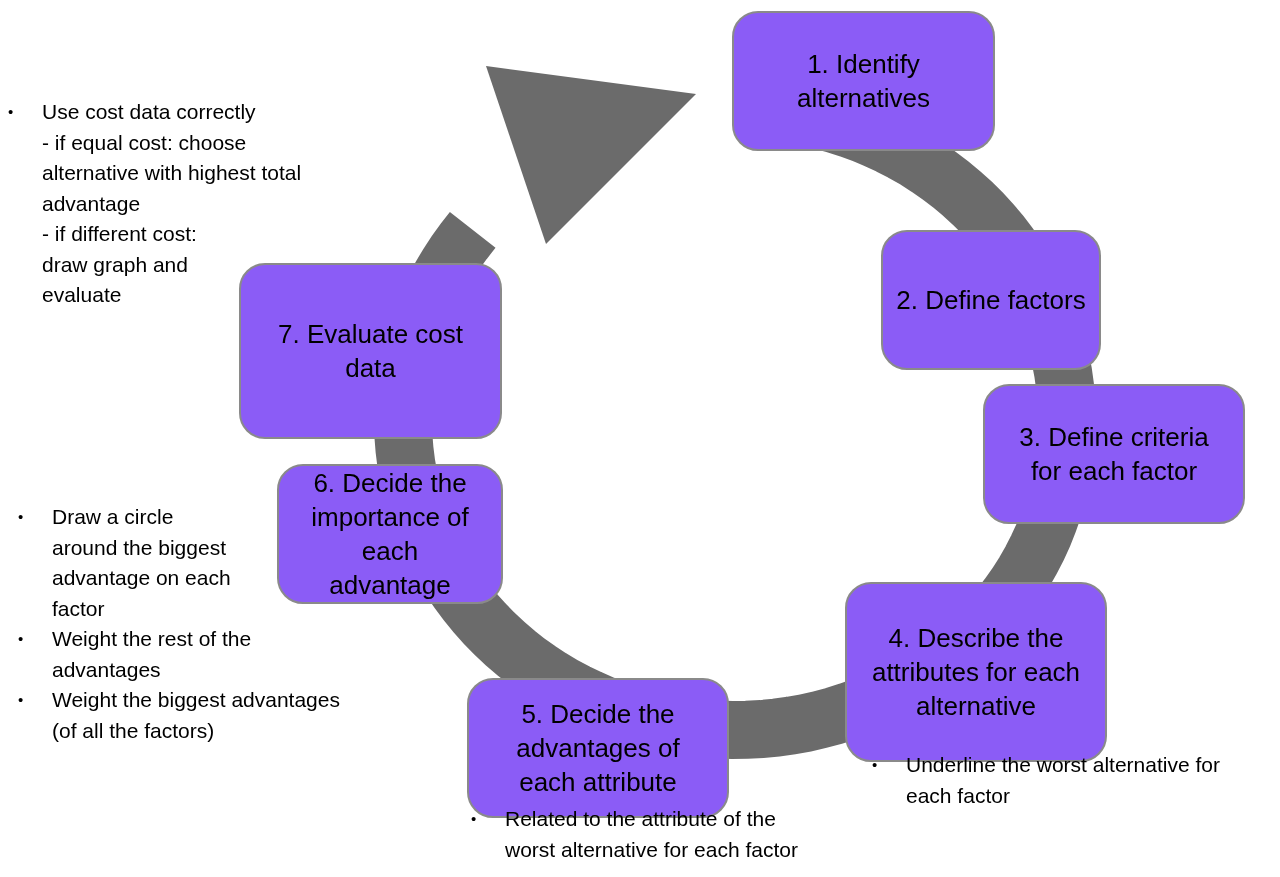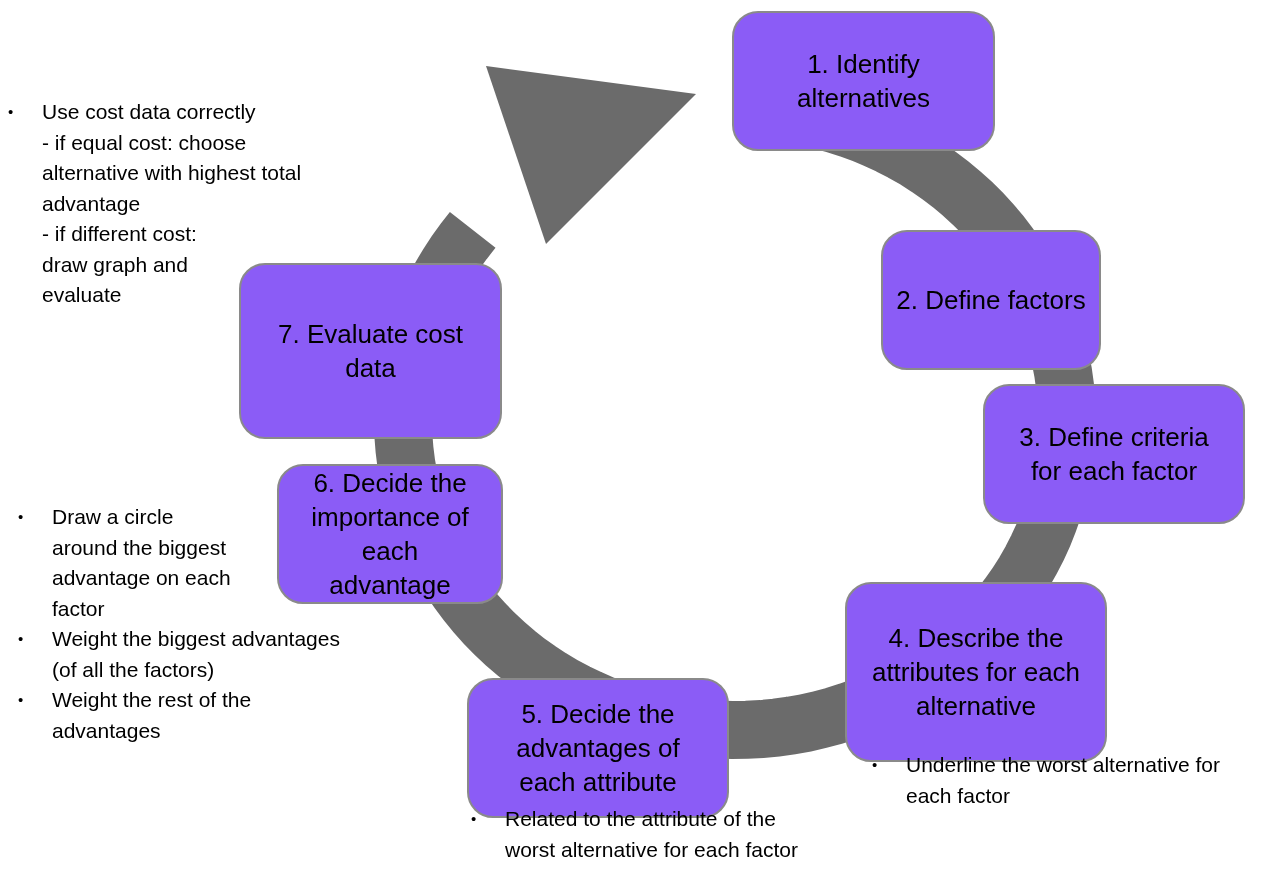--- a/index.html
+++ b/index.html
@@ -59,24 +59,24 @@
 - if different cost:
 draw graph and
 evaluate</li>
 </ul>
 
 <ul class="notes" style="left:52px;top:502px;">
   <li>Draw a  circle
 around the biggest
 advantage on each
  factor</li>
+  <li>Weight the rest of the
+advantages</li>
   <li>Weight the biggest advantages
 (of all the factors)</li>
-  <li>Weight the rest of the
-advantages</li>
 </ul>
 
 <ul class="notes" style="left:505px;top:804px;">
   <li>Related to the attribute of the
 worst alternative for each factor</li>
 </ul>
 
 <ul class="notes" style="left:906px;top:750px;">
   <li>Underline the worst alternative for
 each factor</li>

